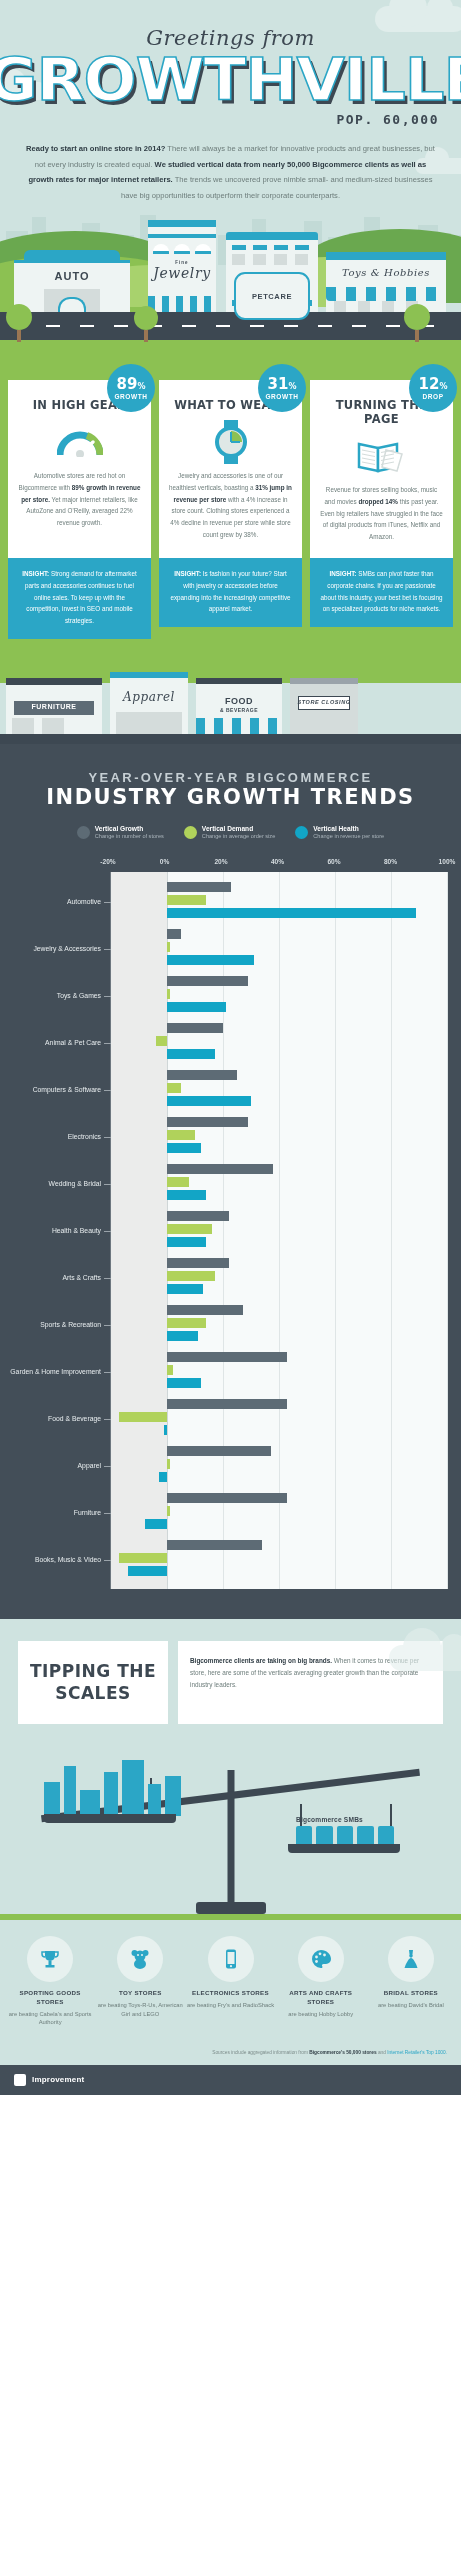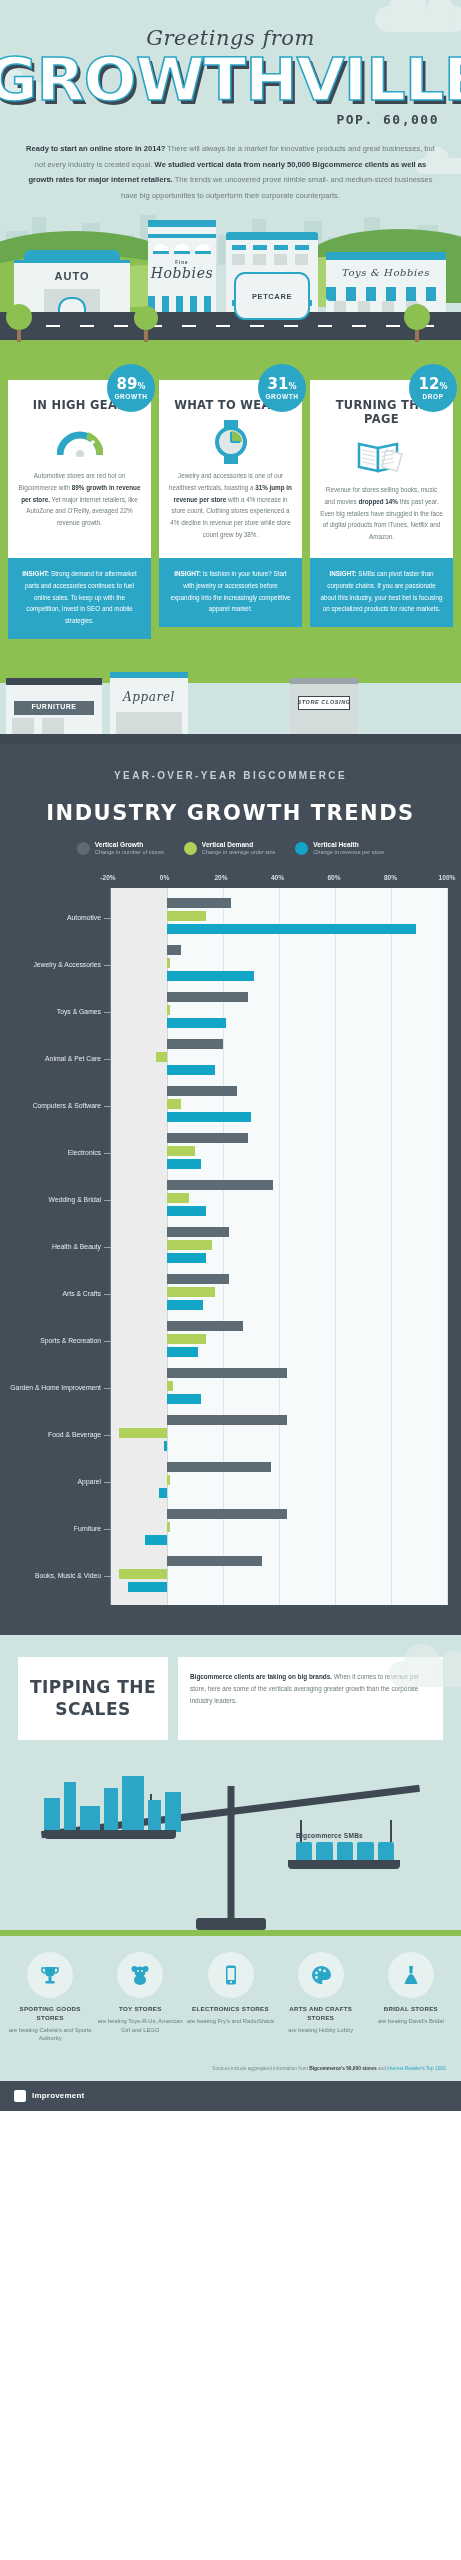--- a/index.html
+++ b/index.html
@@ -131,22 +131,22 @@
   .card p b { color:#2f3c44; }
   .insight { background:#2ba6c6; color:#ffffff; padding:10px 10px 12px 10px; text-align:center; font-size:6.3px; line-height:1.85; }
   .insight b { font-weight:bold; }
 
   
   .scene2 { position:relative; height:85px; background:#cfe3e0; overflow:hidden; }
 
   
   .chart-sec { background:#434e58; padding:26px 0 30px 0; }
   .kicker {
-    text-align:center; color:#c6cfd4; font-size:10px; font-weight:bold;
-    letter-spacing:2.4px; margin-bottom:20px;
+    text-align:center; color:#c6cfd4; font-size:13px; font-weight:bold;
+    letter-spacing:2.4px; margin-bottom:0;
   }
   .chart-title {
     text-align:center; color:#ffffff; font-size:21px; font-weight:bold;
     letter-spacing:1.5px; font-family:"DejaVu Sans", sans-serif; margin-bottom:16px;
   }
   .legend { display:flex; justify-content:center; gap:20px; margin-bottom:18px; }
   .leg { display:flex; align-items:flex-start; gap:5px; }
   .leg .dot { width:13px; height:13px; border-radius:50%; flex:none; margin-top:1px; }
   .leg .t1 { color:#ffffff; font-size:6.6px; font-weight:bold; line-height:1.3; }
   .leg .t2 { color:#aab4bb; font-size:5.6px; line-height:1.3; }
@@ -274,21 +274,21 @@
 
       <div class="shop" style="left:148px;width:68px;height:92px">
         <div class="roof" style="height:7px"></div>
         <div style="background:#eef4f3;height:7px"></div>
         <div class="roof" style="height:4px"></div>
         <div class="body" style="height:74px;position:relative">
           <div style="position:absolute;top:6px;left:5px;width:16px;height:10px;background:#fff;border-bottom:3px solid #2ba6c6;border-radius:8px 8px 0 0"></div>
           <div style="position:absolute;top:6px;left:26px;width:16px;height:10px;background:#fff;border-bottom:3px solid #2ba6c6;border-radius:8px 8px 0 0"></div>
           <div style="position:absolute;top:6px;left:47px;width:16px;height:10px;background:#fff;border-bottom:3px solid #2ba6c6;border-radius:8px 8px 0 0"></div>
           <div class="shoplabel" style="top:22px;font-size:4.5px;letter-spacing:1px">Fine</div>
-          <div class="shoplabel script" style="top:27px;font-size:14px">Hobbies</div>
+          <div class="shoplabel script" style="top:27px;font-size:14px">Jewelry</div>
           <div style="position:absolute;bottom:0;left:0;right:0;height:16px;background:repeating-linear-gradient(90deg,#2ba6c6 0 7px,#eef4f3 7px 14px)"></div>
         </div>
       </div>
 
       <div class="shop" style="left:226px;width:92px;height:80px">
         <div class="roof" style="height:8px;border-radius:3px 3px 0 0"></div>
         <div class="body" style="height:72px;position:relative">
           <div style="position:absolute;top:5px;left:6px;right:6px;height:5px;background:repeating-linear-gradient(90deg,#2ba6c6 0 14px,#eef4f3 14px 21px)"></div>
           <div style="position:absolute;top:14px;left:6px;width:13px;height:11px;background:#d4dcdb"></div>
           <div style="position:absolute;top:14px;left:27px;width:13px;height:11px;background:#d4dcdb"></div>
@@ -417,20 +417,25 @@
     <div style="position:absolute;left:6px;bottom:10px;width:96px;height:56px;background:#eef4f3;border-top:7px solid #3d4852">
       <div style="position:absolute;top:16px;left:8px;right:8px;height:14px;background:#5d6b75"></div>
       <div class="shoplabel" style="top:18px;color:#ffffff;font-size:7px;letter-spacing:.5px">FURNITURE</div>
       <div style="position:absolute;bottom:0;left:6px;width:22px;height:16px;background:#d4dcdb"></div>
       <div style="position:absolute;bottom:0;left:36px;width:22px;height:16px;background:#d4dcdb"></div>
     </div>
     <div style="position:absolute;left:110px;bottom:10px;width:78px;height:62px;background:#eef4f3;border-top:6px solid #2ba6c6">
       <div class="shoplabel script" style="top:12px;font-size:12px">Apparel</div>
       <div style="position:absolute;bottom:0;left:6px;right:6px;height:22px;background:#d4dcdb"></div>
     </div>
+    <div style="position:absolute;left:196px;bottom:10px;width:86px;height:56px;background:#eef4f3;border-top:6px solid #3d4852">
+      <div class="shoplabel" style="top:12px;font-size:9px;letter-spacing:.5px">FOOD</div>
+      <div class="shoplabel" style="top:23px;font-size:5px;letter-spacing:.5px">&amp; BEVERAGE</div>
+      <div style="position:absolute;bottom:0;left:0;right:0;height:16px;background:repeating-linear-gradient(90deg,#2ba6c6 0 9px,#eef4f3 9px 18px)"></div>
+    </div>
     <div style="position:absolute;left:290px;bottom:10px;width:68px;height:56px;background:#d4dcdb;border-top:6px solid #9aa3aa">
       <div style="position:absolute;top:12px;left:8px;right:8px;height:14px;background:#ffffff;border:1.5px solid #3d4852"></div>
       <div class="shoplabel" style="top:15px;font-size:5.5px;font-style:italic">STORE CLOSING</div>
     </div>
     <div style="position:absolute;left:0;right:0;bottom:0;height:10px;background:#3d4852"></div>
   </div>
 
   <div class="chart-sec">
     <div class="kicker">YEAR-OVER-YEAR BIGCOMMERCE</div>
     <div class="chart-title">INDUSTRY GROWTH TRENDS</div>

